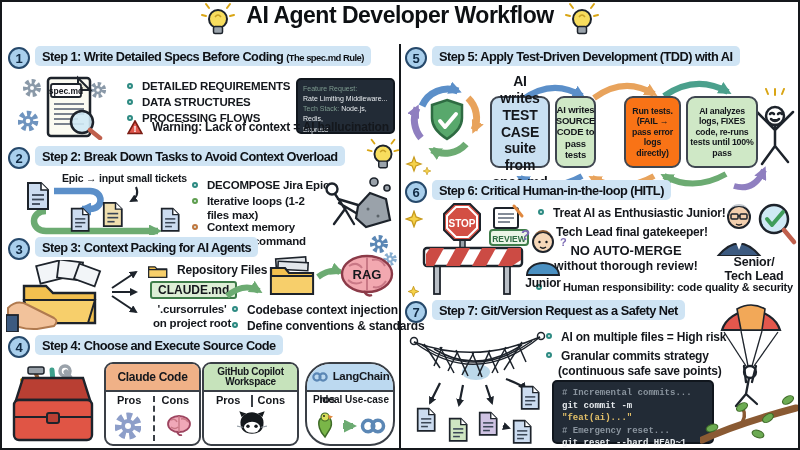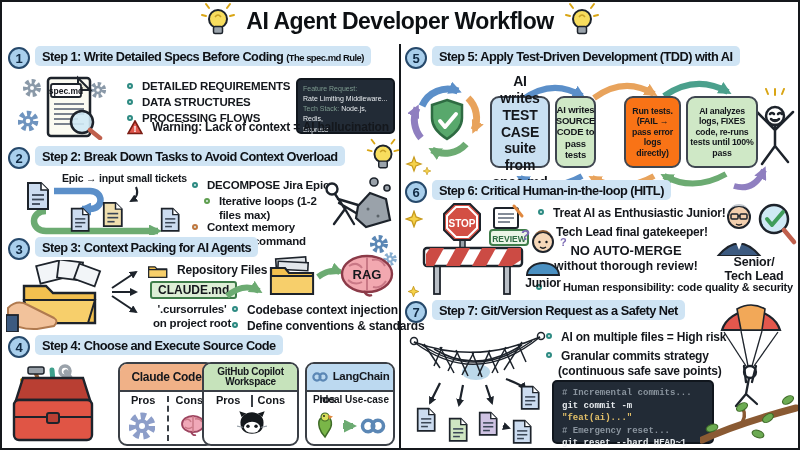--- a/index.html
+++ b/index.html
@@ -2,21 +2,21 @@
 <html><head>
 <meta charset="utf-8">
 <style>
   * { margin:0; padding:0; box-sizing:border-box; }
   html,body { width:800px; height:450px; }
   body { position:relative; background:#fff; overflow:hidden;
          font-family:"Liberation Sans","DejaVu Sans",sans-serif; color:#14171c; }
   .frame { position:absolute; inset:0; border:2px solid #15181c; pointer-events:none; z-index:50; }
   .abs { position:absolute; }
   
-  .title-wrap { position:absolute; top:2px; left:0; right:0; display:flex; justify-content:center; align-items:center; gap:10px; }
+  .title-wrap { position:absolute; top:2px; left:0; right:0; display:flex; justify-content:center; gap:10px; }
   .title { font-size:23px; font-weight:bold; letter-spacing:-0.5px; color:#0d1013; }
   
   .vdiv { position:absolute; left:399px; top:44px; bottom:2px; width:2px; background:#15181c; }
   
   .sh { position:absolute; display:flex; align-items:flex-start; gap:5px; z-index:5; }
   .shn { flex:0 0 auto; width:22px; height:22px; border-radius:50%; background:#a9cfec; border:2.5px solid #26496b;
          color:#102a44; font-weight:bold; font-size:13px; display:flex; align-items:center; justify-content:center; margin-top:1px; }
   .shb { background:#cfe4f4; border-radius:5px; padding:3px 7px 2px; font-weight:bold; font-size:12.8px;
          letter-spacing:-0.55px; color:#0e1116; white-space:nowrap; }
   .shs { font-size:9.5px; margin-left:3px; }
@@ -183,21 +183,21 @@
   <path d="M128 6 q4 9 -5 14" fill="none" stroke="#1d232b" stroke-width="2" marker-end="url(#aK)"></path>
   <use href="#doc" transform="translate(18,0)" color="#ccdcf0"></use>
   <use href="#doc" transform="translate(94,20) scale(0.9)" color="#f0dfae"></use>
   <use href="#doc" transform="translate(62,26) scale(0.85)" color="#ccdcf0"></use>
   <use href="#doc" transform="translate(152,26) scale(0.85)" color="#ccdcf0"></use>
 </svg>
 <div class="row" style="left:192px; top:179px;">
     <span class="dot"></span>
     <span class="bt">DECOMPOSE Jira Epic</span>
   </div>
-<div class="row" style="left:204px; top:195px; width:118px;justify-content:space-between;">
+<div class="row" style="left:192px; top:195px; width:118px;justify-content:space-between;">
     <span class="dot g"></span>
     <span class="bt">Iterative loops (1-2 files max)</span>
   </div>
 <div class="row" style="left:192px; top:221px; width:128px;">
     <span class="dot o"></span>
     <span class="bt">Context memory limit per command</span>
   </div>
 <svg class="abs" style="left:318px; top:176px;" width="78" height="58" viewBox="0 0 78 58">
   <g stroke="#1d232b" stroke-width="2.4" fill="none" stroke-linecap="round">
     <circle cx="14" cy="13" r="5.5" fill="#fff"></circle>
@@ -287,21 +287,21 @@
     <line x1="30" y1="12" x2="38" y2="32" stroke="#8a5a33" stroke-width="4"></line>
       <rect x="22" y="5" width="16" height="7" rx="2" fill="#9aa2aa" stroke="#1d232b" stroke-width="1.5"></rect>
     <line x1="46" y1="8" x2="48" y2="30" stroke="#3fa08c" stroke-width="5"></line>
     <line x1="16" y1="18" x2="24" y2="34" stroke="#d9a514" stroke-width="4"></line>
   </g>
   <polygon points="10,38 17,16 77,16 84,38" fill="#b93f33" stroke="#1d232b" stroke-width="2.4"></polygon>
   <rect x="8" y="38" width="78" height="40" rx="5" fill="#e05545" stroke="#1d232b" stroke-width="2.4"></rect>
   <line x1="8" y1="55" x2="86" y2="55" stroke="#1d232b" stroke-width="2"></line>
   <rect x="41" y="51" width="12" height="10" rx="2" fill="#b93f33" stroke="#1d232b" stroke-width="2"></rect>
 </svg>
-<div class="card" style="left:118px; width:97px;">
+<div class="card" style="left:104px; width:97px;">
   <div class="card-h" style="background:#f0b187; font-size:12px;">Claude Code</div>
   <div class="card-b">
     <div class="dashv"></div>
     <span class="pc" style="left:11px;">Pros</span>
     <span class="pc" style="right:10px;">Cons</span>
     <svg class="abs" style="left:9px; top:20px;" width="26" height="28" viewBox="0 0 26 28">
         <use href="#gear" transform="translate(13,14) scale(1.5)" color="#8d9ec9"></use>
       </svg>
     <svg class="abs" style="right:7px; top:22px;" width="26" height="24" viewBox="0 0 26 24">
       <ellipse cx="13" cy="10" rx="11" ry="8" fill="#f0a8b8" stroke="#9d4560" stroke-width="1.8"></ellipse>
@@ -322,21 +322,21 @@
       <ellipse cx="13" cy="13" rx="7" ry="4.8" fill="#fff"></ellipse>
       <circle cx="9.5" cy="12" r="1.5" fill="#14181c"></circle>
         <circle cx="16.5" cy="12" r="1.5" fill="#14181c"></circle>
       <g stroke="#9aa2aa" stroke-width="1">
           <line x1="0" y1="12" x2="5" y2="13"></line>
           <line x1="26" y1="12" x2="21" y2="13"></line>
         </g>
     </svg>
   </div>
 </div>
-<div class="card" style="left:305px; width:90px;">
+<div class="card" style="left:305px; width:90px;border-radius:25px;">
   <div class="card-h" style="background:#bcd9f0; font-size:11.5px;">
     <svg width="18" height="12" viewBox="-9 -6 18 12">
         <use href="#chain" color="#5b87b5" transform="scale(0.85)"></use>
       </svg>
     <span>LangChain</span>
   </div>
   <div class="card-b">
     <span class="pc" style="left:6px; font-size:10px;">Pros</span>
     <span class="pc" style="right:4px; font-size:10px;">Ideal Use-case</span>
     <svg class="abs" style="left:6px; top:20px;" width="74" height="28" viewBox="0 0 74 28">

